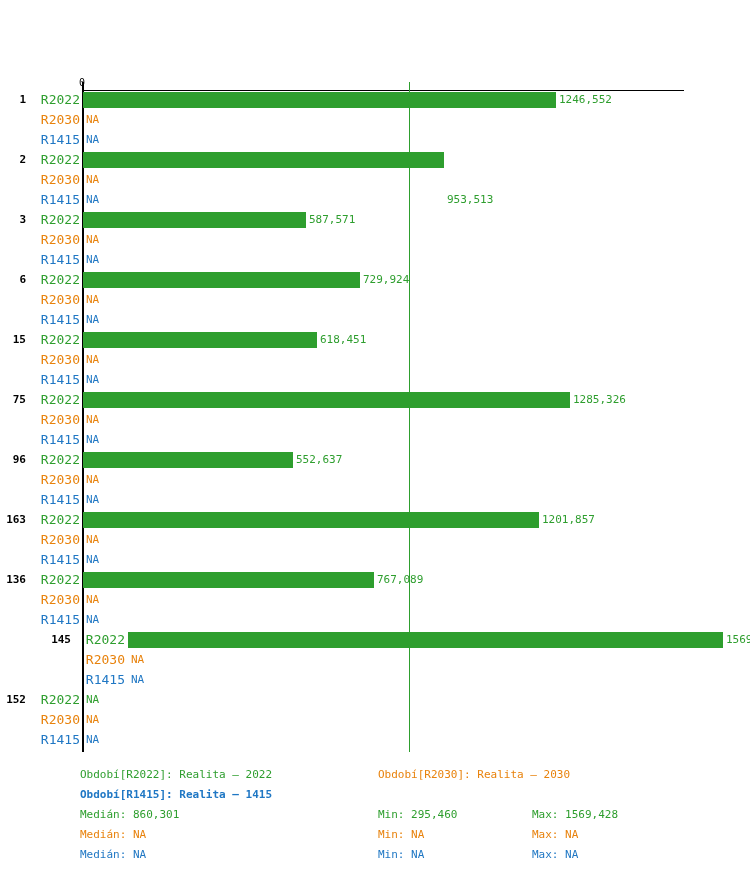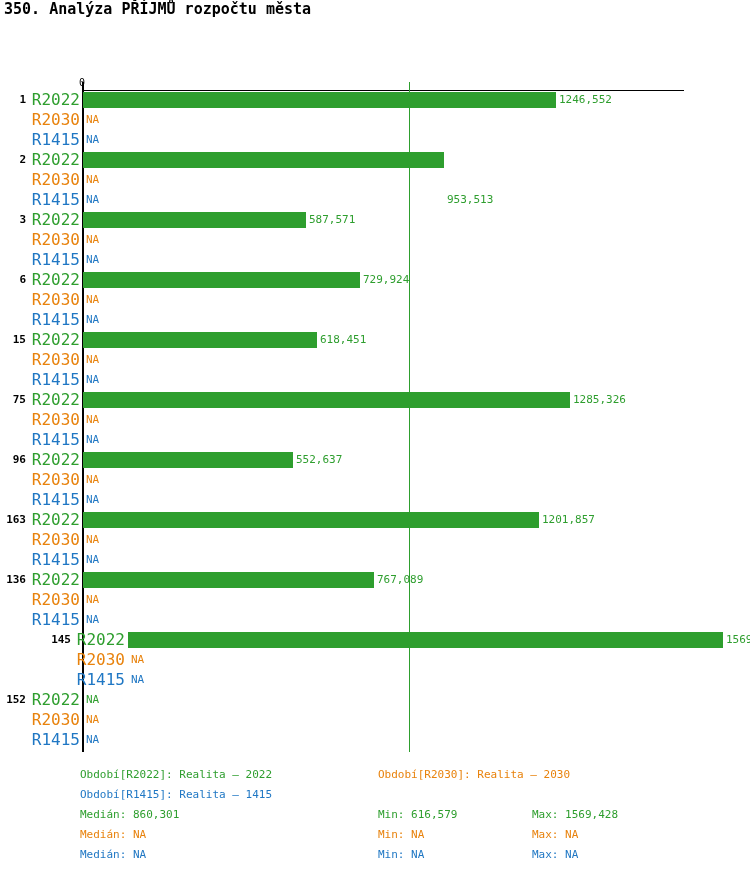--- a/index.html
+++ b/index.html
@@ -90,21 +90,21 @@
     font-weight: bold;
     line-height: 14px;
     color: #000;
   }
   .series-row { position: absolute; left: 0; width: 750px; height: 20px; }
   .series-label {
     position: absolute;
     left: 0px;
     width: 80px;
     text-align: right;
-    font-size: 16px;
+    font-size: 13px;
     line-height: 14px;
     white-space: nowrap;
   }
   .bar {
     position: absolute;
     height: 16px;
   }
   .bar-value {
     position: absolute;
     font-size: 11px;
@@ -128,21 +128,20 @@
   }
 
   .c-r2022 { color: #2e9e2e; }
   .c-r2030 { color: #e8820c; }
   .c-r1415 { color: #1f77c4; text-align: right; }
 </style>
 </head>
 <body>
 
 <div id="titles">
-  <div class="title-main">350. Analýza PŘÍJMŮ rozpočtu města</div>
 </div>
 
 <div id="plot">
   <div id="axis-zero-label" style="left: 79px; top: 78px;">0</div>
   <div id="axis-top-line" style="left: 83px; top: 90px; width: 601px;"></div>
   <div id="axis-zero-line" style="left: 82px; top: 82px; height: 670px;"></div>
   <div id="median-line" style="left: 409px; top: 82px; height: 670px; background: rgb(46, 158, 46);"></div>
   <div id="rows">
       <div class="row-group" style="top: 92px; height: 60px;">
         <div class="row-index" style="top: 1px;">1</div>
@@ -318,23 +317,23 @@
           <div class="series-label c-r1415" style="top: 1px;">R1415</div>
           <div class="na-value c-r1415" style="left: 86px; top: 1px;">NA</div>
         </div>
       </div>
     </div>
 </div>
 
 <div id="legend">
     <div class="legend-cell c-r2022" style="left: 80px; top: 768px;">Období[R2022]: Realita – 2022</div>
     <div class="legend-cell c-r2030" style="left: 378px; top: 768px;">Období[R2030]: Realita – 2030</div>
-    <div class="legend-cell c-r1415" style="left: 80px; top: 788px;">Období[R1415]: Realita – 1415</div>
+    <div class="legend-cell c-r1415" style="left: 80px; top: 788px; font-weight: bold;">Období[R1415]: Realita – 1415</div>
     <div class="legend-cell c-r2022" style="left: 80px; top: 808px;">Medián: 860,301</div>
-    <div class="legend-cell c-r2022" style="left: 378px; top: 808px;">Min: 616,579</div>
+    <div class="legend-cell c-r2022" style="left: 378px; top: 808px;">Min: 295,460</div>
     <div class="legend-cell c-r2022" style="left: 532px; top: 808px;">Max: 1569,428</div>
     <div class="legend-cell c-r2030" style="left: 80px; top: 828px;">Medián: NA</div>
     <div class="legend-cell c-r2030" style="left: 378px; top: 828px;">Min: NA</div>
     <div class="legend-cell c-r2030" style="left: 532px; top: 828px;">Max: NA</div>
     <div class="legend-cell c-r1415" style="left: 80px; top: 848px;">Medián: NA</div>
     <div class="legend-cell c-r1415" style="left: 378px; top: 848px;">Min: NA</div>
     <div class="legend-cell c-r1415" style="left: 532px; top: 848px;">Max: NA</div>
   </div>
 
 </body></html>

